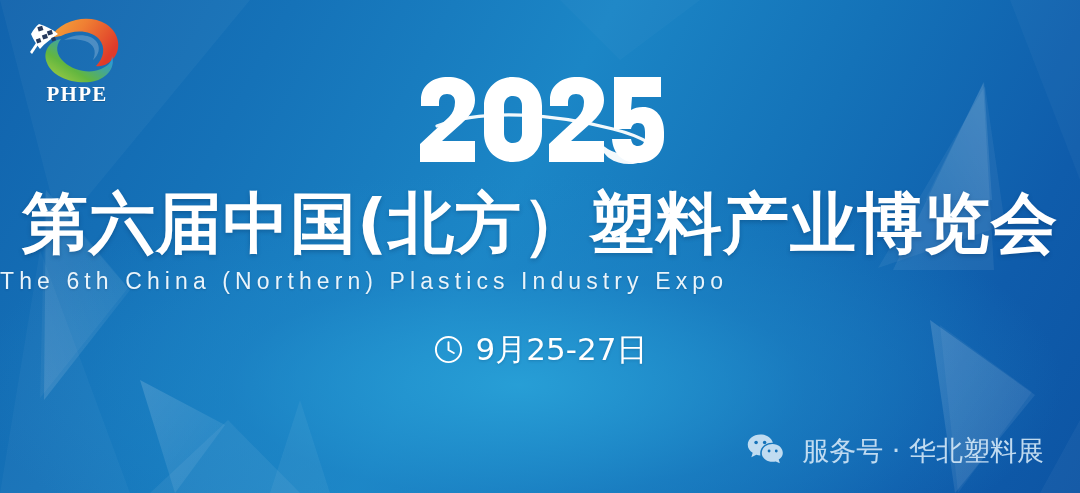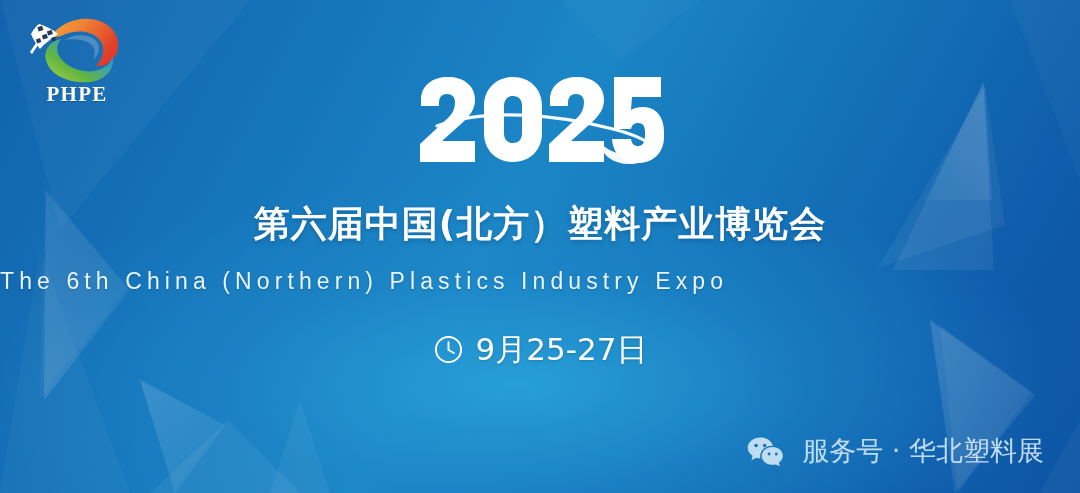--- a/index.html
+++ b/index.html
@@ -64,21 +64,21 @@
   .year-svg { width: 250px; height: 96px; display: block; }
 
   
   .headline {
     position: absolute;
     left: 0; right: 0;
     top: 196px;
     text-align: center;
     font-family: "DejaVu Sans", "Liberation Sans", sans-serif;
     font-weight: 700;
-    font-size: 36px;
+    font-size: 66px;
     line-height: 56px;
     letter-spacing: 1px;
     color: #ffffff;
     text-shadow: 0 2px 4px rgba(4,40,80,0.28);
     white-space: nowrap;
   }
 
   
   .subtitle {
     position: absolute;
@@ -117,21 +117,20 @@
   }
   .info-item .ico { display: block; flex: 0 0 auto; }
   .info-text { position: relative; top: 1px; }
 
   
   .wechat {
     position: absolute;
     right: 36px;
     bottom: 24px;
     display: flex;
-    align-items: center;
     gap: 19px;
     font-family: "DejaVu Sans", "Liberation Sans", sans-serif;
     font-size: 27px;
     color: #cfe5f6;
     white-space: nowrap;
     opacity: 0.92;
   }
   .wechat .ico { display: block; flex: 0 0 auto; }
 </style>
 </head>

